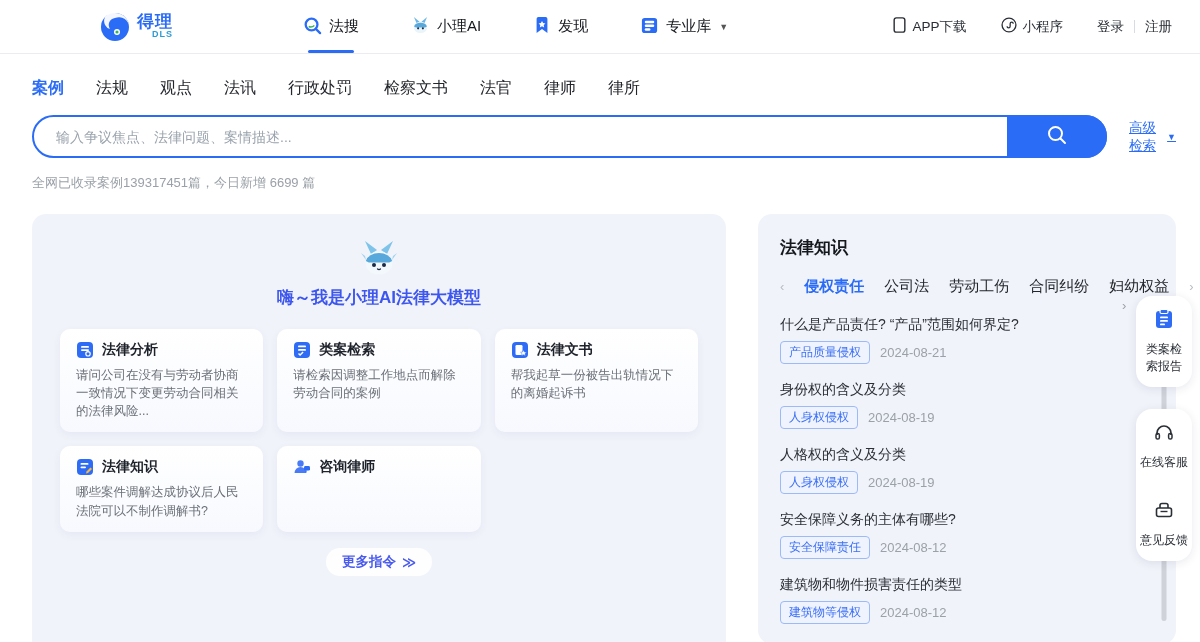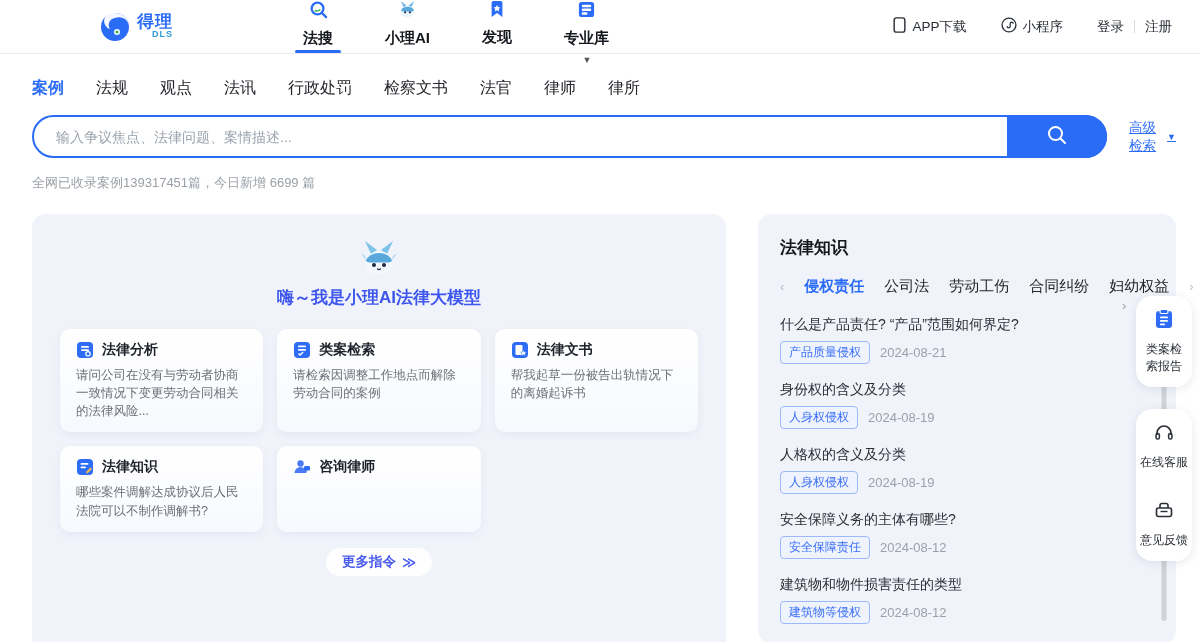--- a/index.html
+++ b/index.html
@@ -7,21 +7,21 @@
     font-family:"Liberation Sans","DejaVu Sans",sans-serif; color:#222; }
   .page { position:relative; width:1200px; height:642px; }
 
   
   .topbar { height:54px; display:flex; align-items:center; border-bottom:1px solid #ececf0; padding:0 28px 0 100px; }
   .logo { display:flex; align-items:center; gap:7px; cursor:pointer; }
   .logo-mark { width:30px; height:30px; }
   .logo-cn { color:#2b6cf6; font-weight:bold; font-size:17px; letter-spacing:1px; display:block; line-height:15px; }
   .logo-sub { color:#2b9bd6; font-size:9px; font-weight:bold; display:block; text-align:right; letter-spacing:1px; }
   .mainnav { display:flex; align-items:center; gap:52px; margin-left:130px; height:100%; }
-  .nav-item { position:relative; display:flex; align-items:center; gap:7px; font-size:15px; font-weight:bold; color:#15181d; height:100%; cursor:pointer;flex-direction:column; }
+  .nav-item { position:relative; display:flex; align-items:center; gap:7px; font-size:15px; font-weight:normal; color:#15181d; height:100%; cursor:pointer; }
   .nav-item .underline { position:absolute; bottom:0; left:50%; transform:translateX(-50%); width:46px; height:3px; border-radius:2px; background:#2b6cf6; }
   .nav-caret { font-size:9px; color:#555; margin-left:1px; }
   .topbar-right { margin-left:auto; display:flex; align-items:center; gap:34px; font-size:13.5px; color:#2a2f36; }
   .tr-item { display:flex; align-items:center; gap:6px; cursor:pointer; }
   .auth { display:flex; align-items:center; gap:10px; }
   .auth .sep { width:1px; height:13px; background:#d8dce2; }
   .auth span { cursor:pointer; }
 
   
   .content { padding:0 24px 0 32px; }

